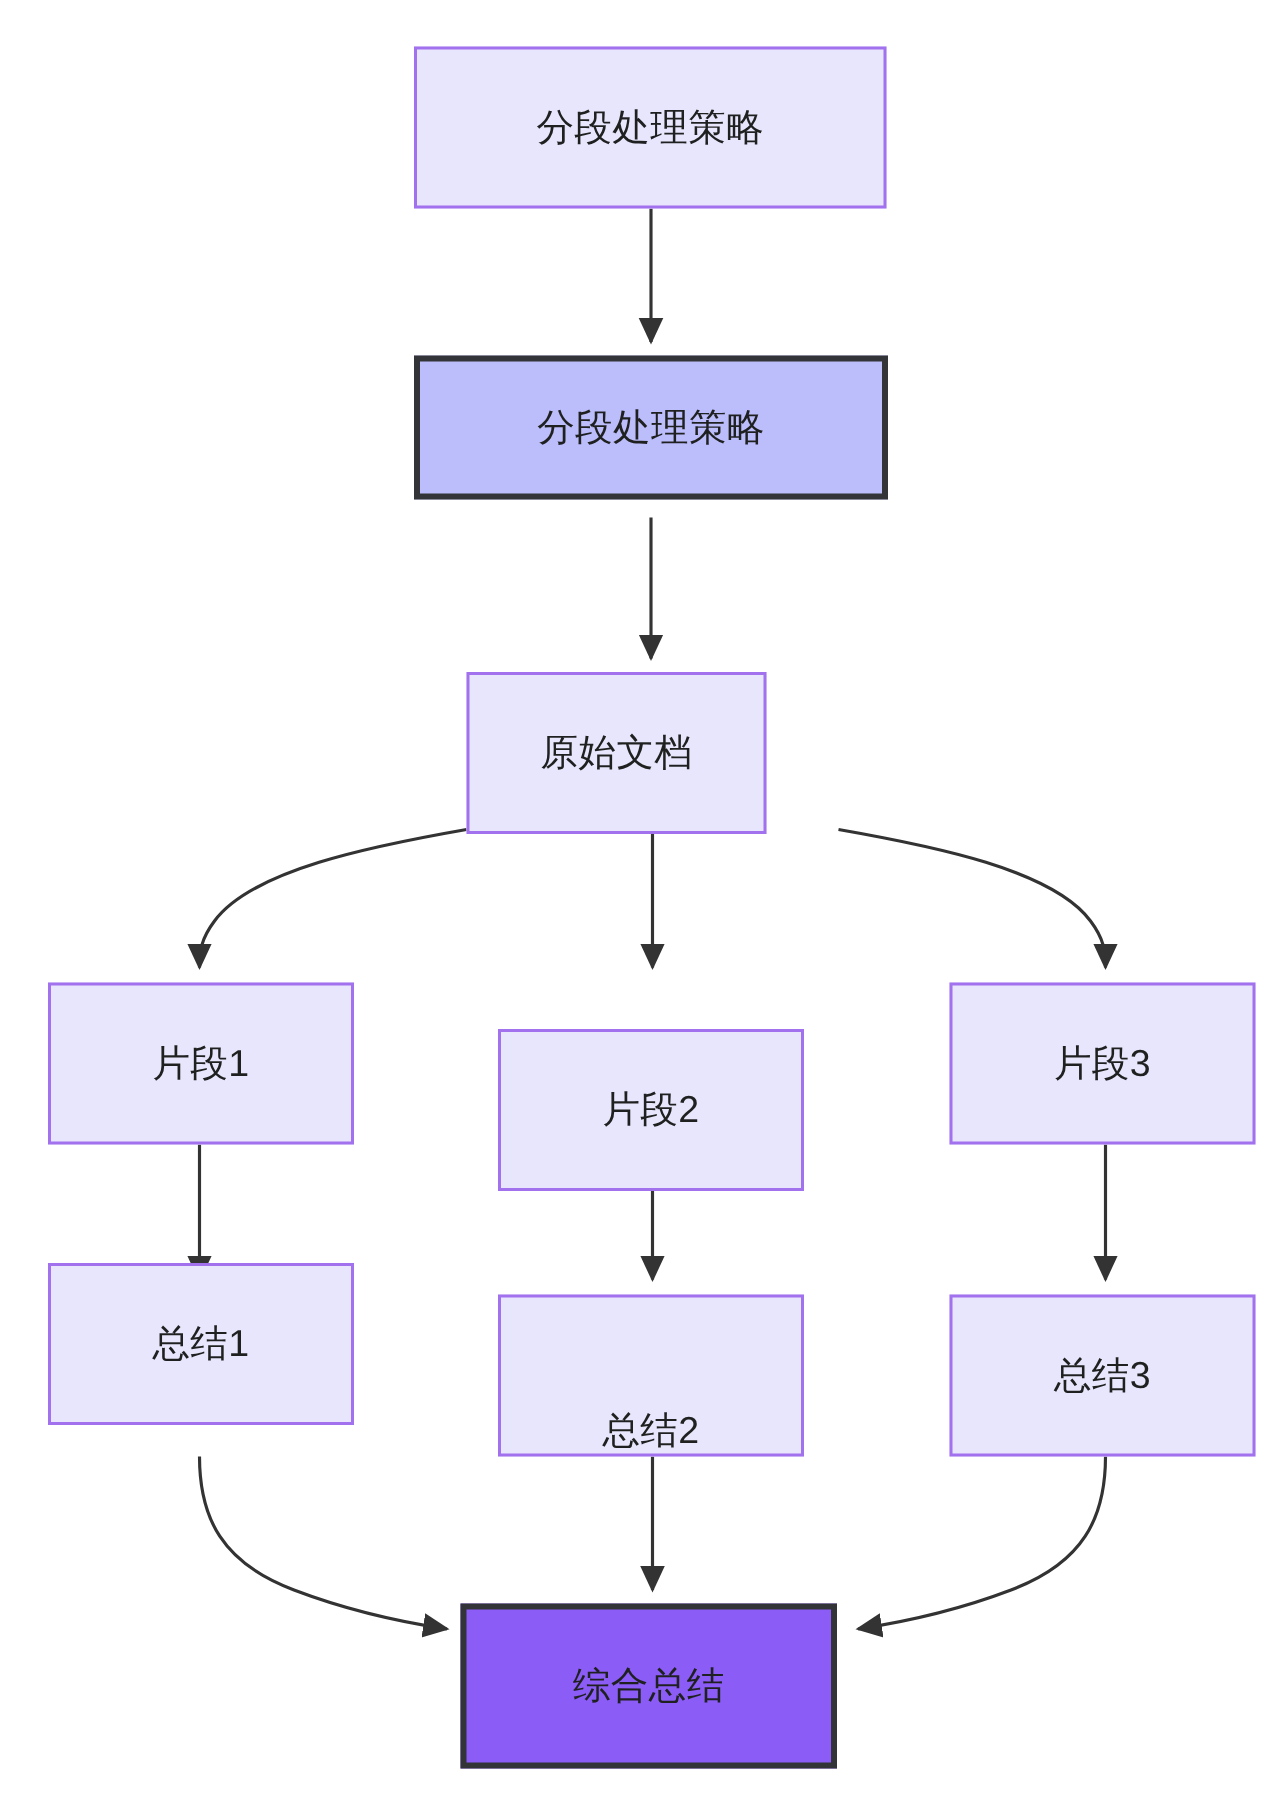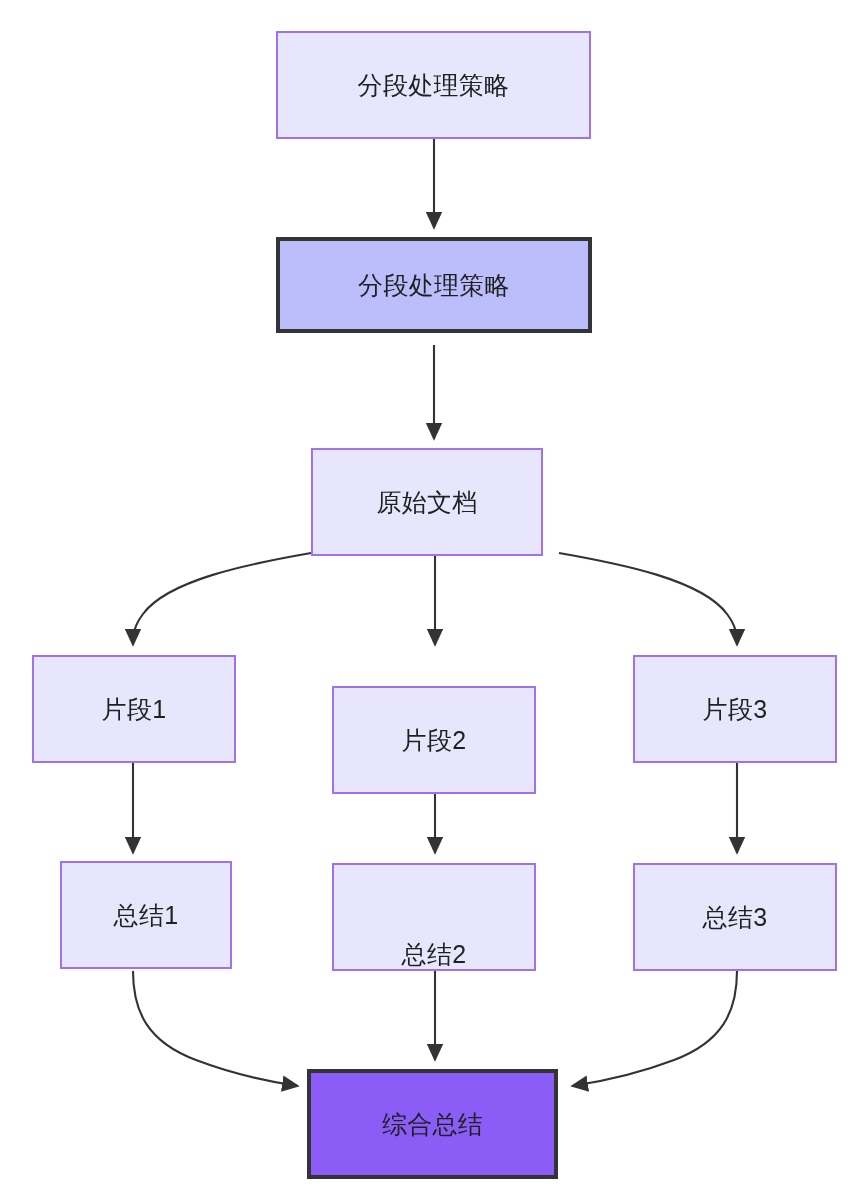--- a/index.html
+++ b/index.html
@@ -96,37 +96,37 @@
   </svg>
 
   <div class="node style-default" style="left:276px; top:31px; width:315px; height:108px;">
     <span class="node-label">分段处理策略</span>
   </div>
 
   <div class="node style-strategy" style="left:276px; top:237px; width:316px; height:96px;">
     <span class="node-label">分段处理策略</span>
   </div>
 
-  <div class="node style-default" style="left:311px; top:448px; width:232px; height:108px;">
+  <div class="node style-default" style="left:311px; top:448px; width:200px; height:108px;">
     <span class="node-label">原始文档</span>
   </div>
 
   <div class="node style-default" style="left:32px; top:655px; width:204px; height:108px;">
     <span class="node-label">片段1</span>
   </div>
 
   <div class="node style-default" style="left:332px; top:655px; width:204px; height:108px;margin-top:31px;">
     <span class="node-label">片段2</span>
   </div>
 
   <div class="node style-default" style="left:633px; top:655px; width:204px; height:108px;">
     <span class="node-label">片段3</span>
   </div>
 
-  <div class="node style-default" style="left:32px; top:861px; width:172px; height:108px;margin-left:28px;">
+  <div class="node style-default" style="left:32px; top:842px; width:204px; height:108px;">
     <span class="node-label">总结1</span>
   </div>
 
   <div class="node style-default" style="left:332px; top:863px; width:204px; height:108px;align-items:flex-end;">
     <span class="node-label">总结2</span>
   </div>
 
   <div class="node style-default" style="left:633px; top:863px; width:204px; height:108px;align-items:center;">
     <span class="node-label">总结3</span>
   </div>

